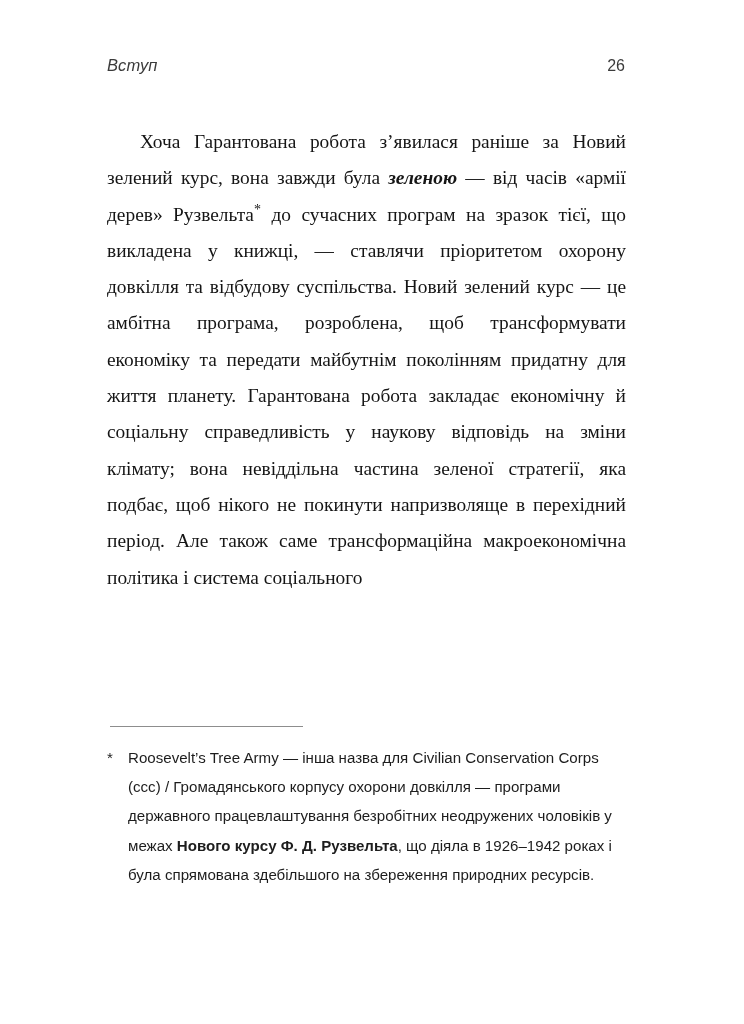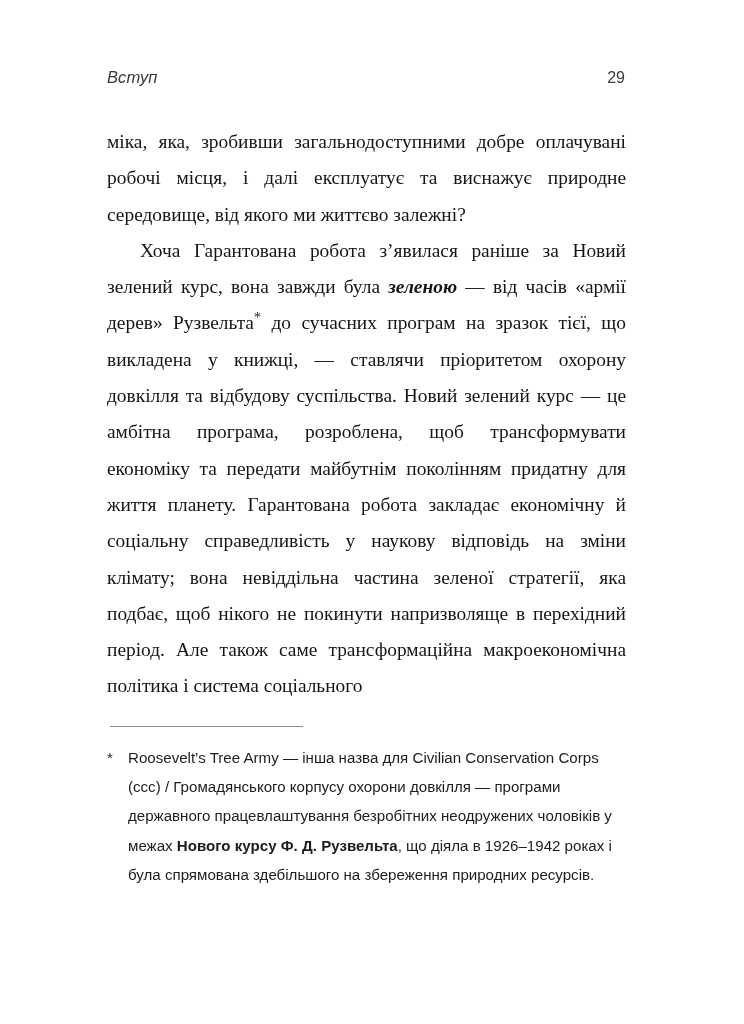--- a/index.html
+++ b/index.html
@@ -19,21 +19,21 @@
     width: 744px;
     height: 1024px;
     background: #ffffff;
     box-sizing: border-box;
   }
 
   
   .running-head {
     position: absolute;
     left: 107px;
-    top: 68px;
+    top: 56px;
     width: 518px;
     height: 26px;
     display: flex;
     align-items: baseline;
     justify-content: space-between;
   }
   .running-head .chapter {
     font-family: "Liberation Sans", sans-serif;
     font-style: italic;
     font-size: 16.5px;
@@ -111,26 +111,25 @@
   .footnote .fn-text { display: block; }
   .footnote strong { font-weight: bold; }
 </style>
 </head>
 <body>
 
 <div class="page">
 
   <div class="running-head">
     <span class="chapter">Вступ</span>
-    <span class="folio">29</span>
+    <span class="folio">26</span>
   </div>
 
   <div class="body-block">
 
-    <p class="para cont">міка, яка, зробивши загальнодоступними добре оплачувані робочі місця, і далі експлуатує та виснажує природне середовище, від якого ми життєво залежні?</p>
 
     <p class="para indent">
       <span>Хоча Гарантована робота з’явилася раніше за Новий зелений курс, вона завжди була </span><em>зеленою</em><span> — від часів «армії дерев» Рузвельта</span><sup class="fn-ref">*</sup><span> до сучасних програм на зразок тієї, що викладена у книжці, — ставлячи пріоритетом охорону довкілля та відбудову суспільства. Новий зелений курс — це амбітна програма, розроблена, щоб трансформувати економіку та передати майбутнім поколінням придатну для життя планету. Гарантована робота закладає економічну й соціальну справедливість у наукову відповідь на зміни клімату; вона невіддільна частина зеленої стратегії, яка подбає, щоб нікого не покинути напризволяще в перехідний період. Але також саме трансформаційна макроекономічна політика і система соціального</span>
     </p>
 
   </div>
 
   <div class="footnote-area">
     <hr class="footnote-rule">
     <div class="footnote">

